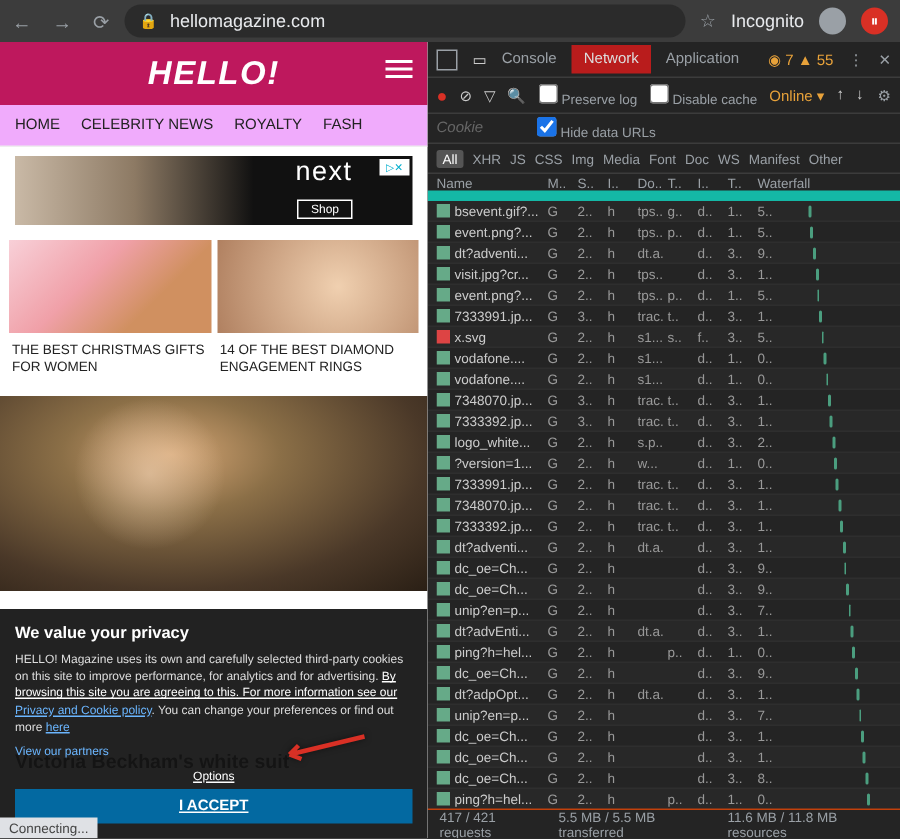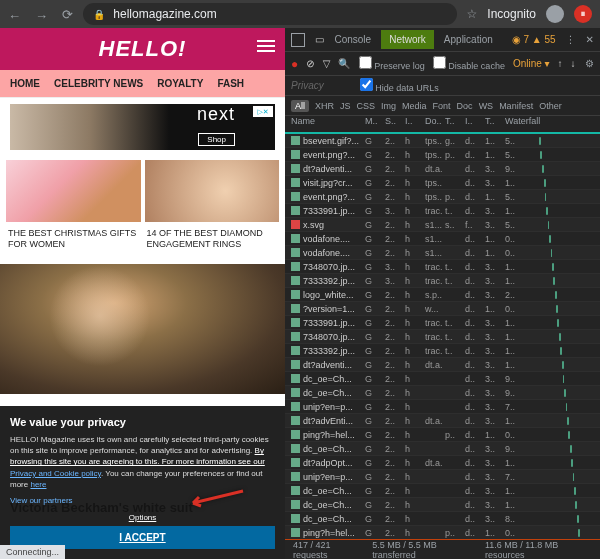--- a/index.html
+++ b/index.html
@@ -11,21 +11,21 @@
 .right-icons{display:flex;align-items:center;gap:10px;font-size:12px}
 .right-icons .incog{color:#e8eaed}
 .avatar{width:18px;height:18px;border-radius:50%;background:#9aa0a6;display:inline-block}
 .pause{width:18px;height:18px;border-radius:50%;background:#d93025;display:inline-flex;align-items:center;justify-content:center;color:#fff;font-size:10px}
 .split{flex:1;display:flex;overflow:hidden}
 .page{width:285px;background:#fff;position:relative;display:flex;flex-direction:column;overflow:hidden}
 .hello-bar{background:#be185d;height:42px;display:flex;align-items:center;justify-content:center;position:relative}
 .hello-logo{color:#fff;font-weight:900;font-style:italic;font-size:22px;letter-spacing:1px}
 .hamburger{position:absolute;right:10px;top:12px;display:flex;flex-direction:column;gap:3px}
 .hamburger span{width:18px;height:2px;background:#fff;display:block}
-.nav-tabs{height:28px;background:#fca5a5;display:flex;align-items:center;gap:14px;padding:0 10px;font-size:10px;color:#222;font-weight:700;border-bottom:1px solid #eee;overflow:hidden;white-space:nowrap}
+.nav-tabs{height:28px;background:#f0abfc;display:flex;align-items:center;gap:14px;padding:0 10px;font-size:10px;color:#222;font-weight:400;border-bottom:1px solid #eee;overflow:hidden;white-space:nowrap}
 .ad{margin:6px 10px;height:46px;background:linear-gradient(90deg,#c9b9a6 0%,#8d7a64 30%,#111 60%);position:relative;display:flex;justify-content:flex-end;padding-right:40px}
 .ad .next{color:#fff;font-size:18px;font-weight:300;letter-spacing:1px}
 .ad .shop{position:absolute;right:40px;bottom:4px;border:1px solid #fff;color:#fff;font-size:8px;padding:1px 8px}
 .ad .corner{position:absolute;top:2px;right:2px;width:20px;height:11px;background:#fff;font-size:7px;color:#00aecd;display:flex;align-items:center;justify-content:center}
 .cards{display:flex;gap:4px;padding:0 6px;margin-top:4px}
 .card{flex:1}
 .card-img{height:62px;background:#ddd;position:relative;overflow:hidden}
 .card-img.shoes{background:linear-gradient(135deg,#f8d0d8,#f0a0a8 40%,#d09060 70%)}
 .card-img.ring{background:radial-gradient(circle at 60% 50%,#f0d0b0,#b08060)}
 .card-img.teen{background:#888}
@@ -41,36 +41,36 @@
 .consent-btns{margin-top:8px;text-align:center}
 .consent-btns .opt{color:#fff;font-size:8px;text-decoration:underline;margin-bottom:4px}
 .consent-btns .accept{background:#0369a1;color:#fff;border:none;width:100%;padding:6px;font-size:10px;font-weight:700;text-decoration:underline}
 .behind{position:absolute;bottom:44px;left:10px;font-size:13px;font-weight:900;color:#111;text-shadow:0 0 4px rgba(255,255,255,.3)}
 .arrow{position:absolute;bottom:50px;right:40px;width:60px;height:20px;pointer-events:none}
 .arrow svg{filter:drop-shadow(0 0 2px rgba(0,0,0,.5))}
 .status{position:absolute;bottom:0;left:0;background:#dfe1e5;color:#444;font-size:9px;padding:2px 6px}
 .devtools{flex:1;background:#242424;display:flex;flex-direction:column;color:#ccc;font-size:10px;overflow:hidden}
 .dt-tabs{height:24px;display:flex;align-items:center;padding:0 6px;gap:10px;border-bottom:1px solid #3c3c3c;font-size:10px}
 .dt-tabs .tab{color:#9aa0a6;cursor:pointer}
-.dt-tabs .tab.active{color:#ddd;background:#4d7c0f;padding:4px 8px;border-radius:0}
+.dt-tabs .tab.active{color:#ddd;background:#b91c1c;padding:4px 8px;border-radius:0}
 .dt-tabs .warn{color:#e8a23a;margin-left:auto}
 .dt-tabs .menu{color:#9aa0a6}
 .dt-tabs .close{color:#9aa0a6}
 .dt-row2{height:24px;display:flex;align-items:center;padding:0 6px;gap:8px;border-bottom:1px solid #3c3c3c}
 .dt-row2 .dot{color:#d93025;font-size:12px}
 .dt-row2 .chk{font-size:9px;color:#9aa0a6}
 .dt-row2 .online{color:#e8a23a}
 .dt-row2 .gear{margin-left:auto;color:#9aa0a6}
 .dt-row3{height:20px;display:flex;align-items:center;padding:0 6px;gap:10px;border-bottom:1px solid #3c3c3c}
 .dt-row3 .filter{color:#666;font-size:10px;font-style:italic}
 .dt-row3 .hide{color:#9aa0a6;font-size:9px;margin-left:26px}
 .dt-row3 .hide input{accent-color:#1a73e8}
 .dt-filters{height:20px;display:flex;align-items:center;padding:0 6px;gap:6px;border-bottom:1px solid #3c3c3c;font-size:9px;color:#9aa0a6}
 .dt-filters .all{background:#555;color:#fff;padding:1px 4px;border-radius:2px}
-.dt-header{height:18px;display:flex;padding:0 6px;gap:2px;border-bottom:2px solid #14b8a6;font-size:9px;color:#9aa0a6}
+.dt-header{height:18px;display:flex;align-items:center;padding:0 6px;gap:2px;border-bottom:7px solid #14b8a6;font-size:9px;color:#9aa0a6}
 .dt-header .hname{width:72px}
 .dt-header .hcol{width:18px;overflow:hidden;white-space:nowrap}
 .dt-header .hwf{flex:1}
 .dt-rows{flex:1;overflow:hidden}
 .req{height:14px;display:flex;align-items:center;padding:0 6px;gap:2px;font-size:9px;color:#ccc;border-bottom:1px solid #2e2e2e}
 .req:nth-child(odd){background:#282828}
 .req .rname{width:72px;overflow:hidden;white-space:nowrap;text-overflow:ellipsis;display:flex;align-items:center;gap:3px}
 .ficon{width:9px;height:9px;background:#555;flex-shrink:0}
 .ficon.img{background:#6a8}
 .ficon.svg{background:#d44}
@@ -177,21 +177,21 @@
       <span>▽</span>
       <span>🔍</span>
       <label class="chk"><input type="checkbox" style=""> <span>Preserve log</span></label>
       <label class="chk"><input type="checkbox" style=""> <span>Disable cache</span></label>
       <span class="online"><span>Online</span> ▾</span>
       <span>↑</span>
       <span>↓</span>
       <span class="gear">⚙</span>
     </div>
     <div class="dt-row3">
-      <span class="filter">Privacy</span>
+      <span class="filter">Cookie</span>
       <label class="hide"><input type="checkbox" checked="" style=""> <span>Hide data URLs</span></label>
     </div>
     <div class="dt-filters">
       <span class="all">All</span>
       <span>XHR</span>
       <span>JS</span>
       <span>CSS</span>
       <span>Img</span>
       <span>Media</span>
       <span>Font</span>

